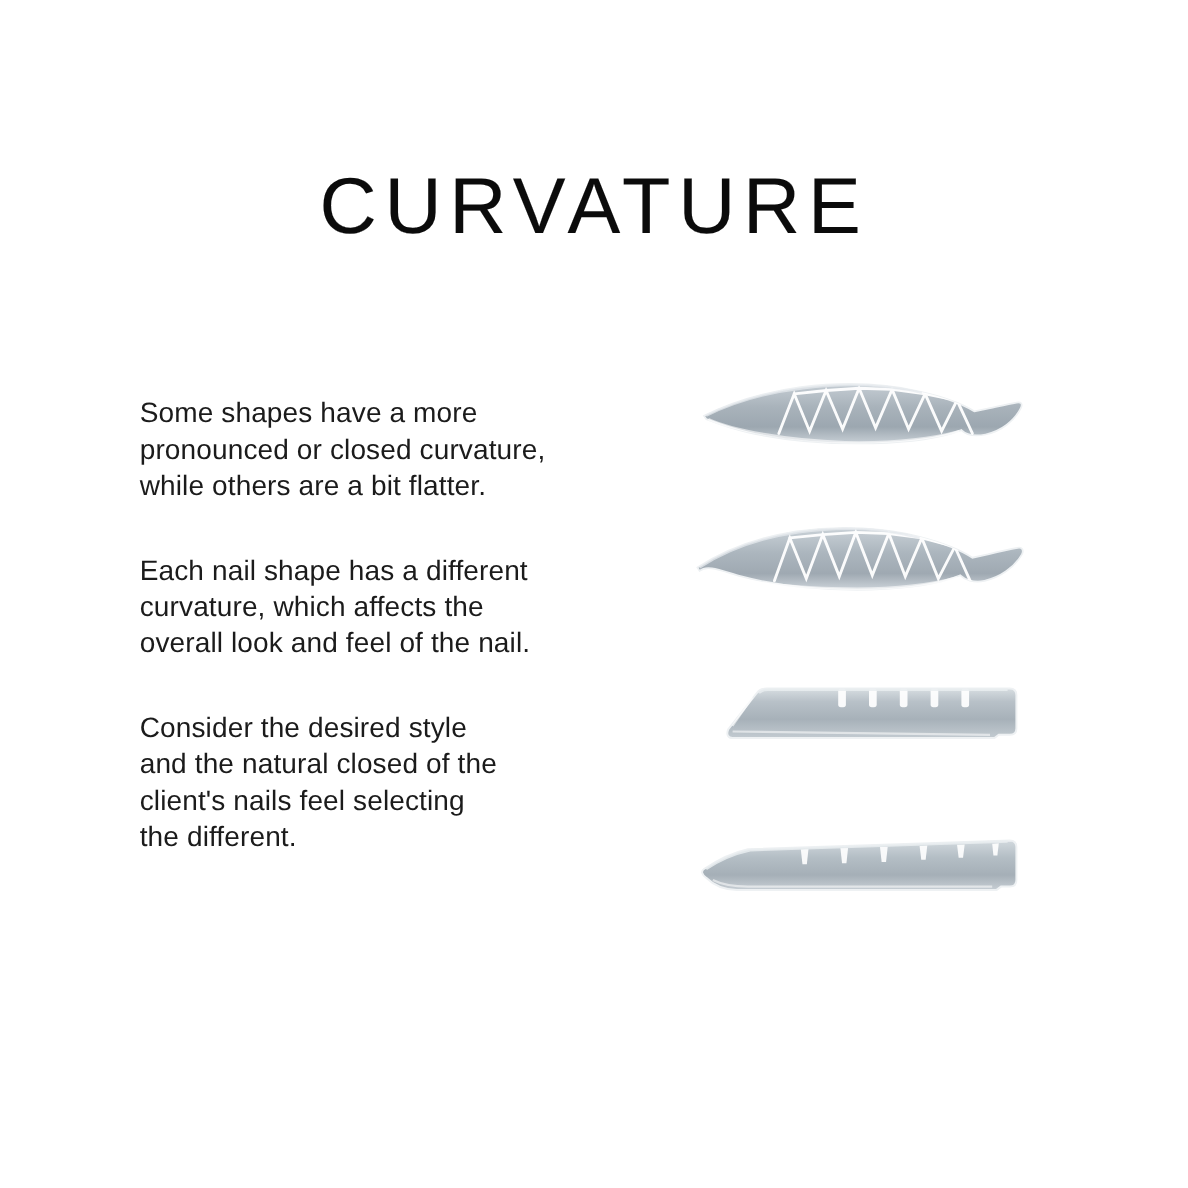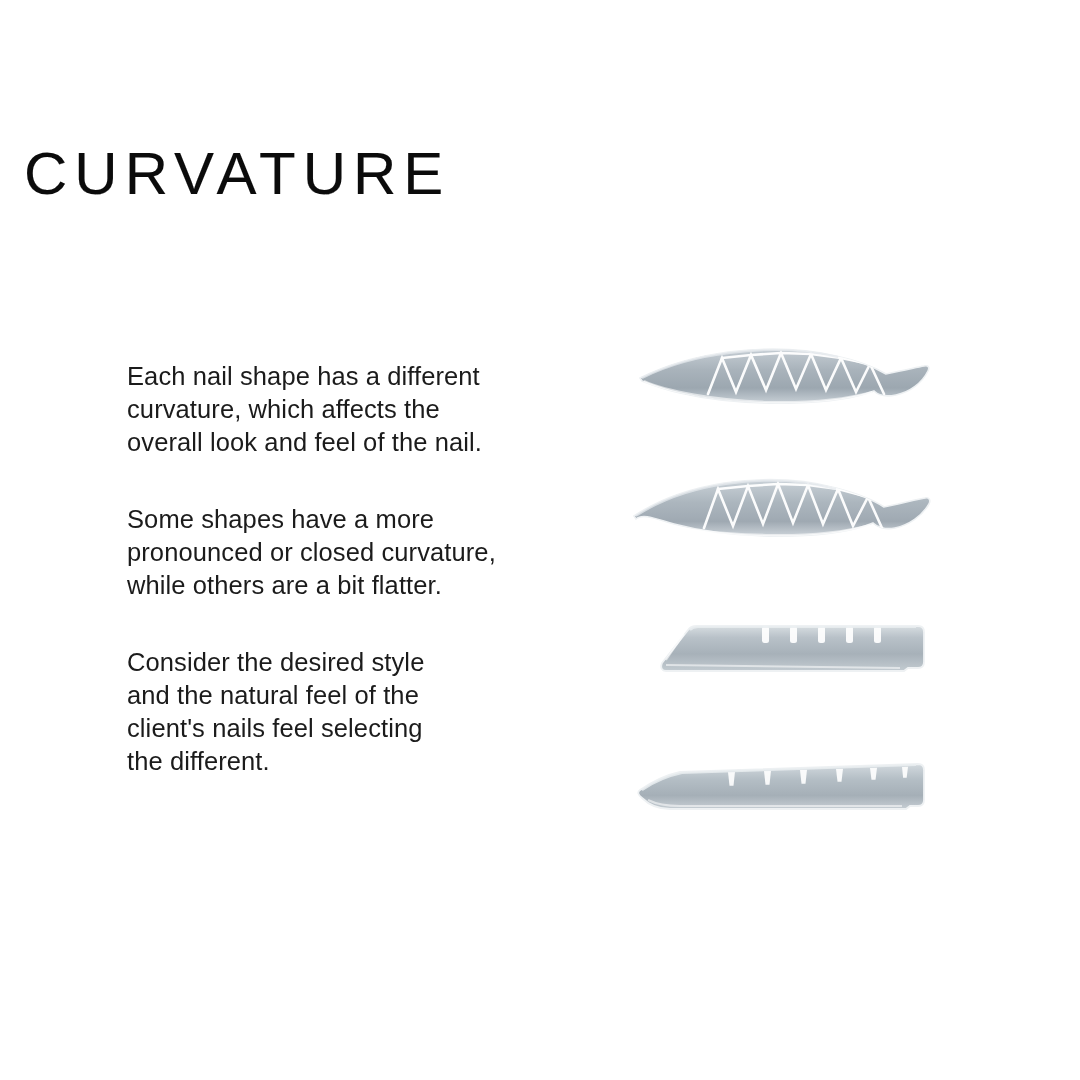--- a/index.html
+++ b/index.html
@@ -18,30 +18,29 @@
     background: #ffffff;
     overflow: hidden;
   }
 
   
   .title {
     position: absolute;
     left: 0;
     right: 0;
     top: 104px;
-    text-align: left;
+    text-align: center;
     font-family: "Liberation Sans", sans-serif;
-    font-size: 60px;
+    font-size: 72px;
     font-weight: 300;
     letter-spacing: 7px;
     color: #0b0b0b;
     line-height: 1;
     -webkit-text-stroke: 0.1px #0b0b0b;
     white-space: nowrap;
-    margin-left: 24px;
   }
 
   
   .copy {
     position: absolute;
     left: 127px;
     top: 360px;
     width: 470px;
   }
   .para {
@@ -79,34 +78,34 @@
 </head>
 <body>
 
 <div class="page">
 
   <h1 class="title">CURVATURE</h1>
 
   <div class="copy">
 
     <p class="para">
+      <span class="ln">Some shapes have a more</span>
+      <span class="ln">pronounced or closed curvature,</span>
+      <span class="ln">while others are a bit flatter.</span>
+    </p>
+
+    <p class="para">
       <span class="ln">Each nail shape has a different</span>
       <span class="ln">curvature, which affects the</span>
       <span class="ln">overall look and feel of the nail.</span>
     </p>
 
     <p class="para">
-      <span class="ln">Some shapes have a more</span>
-      <span class="ln">pronounced or closed curvature,</span>
-      <span class="ln">while others are a bit flatter.</span>
-    </p>
-
-    <p class="para">
       <span class="ln">Consider the desired style</span>
-      <span class="ln">and the natural feel of the</span>
+      <span class="ln">and the natural closed of the</span>
       <span class="ln">client's nails feel selecting</span>
       <span class="ln">the different.</span>
     </p>
 
   </div>
 
   <div class="forms">
 
     <div class="form form-curved-1">
       <svg viewBox="0 0 330 90" xmlns="http://www.w3.org/2000/svg">

